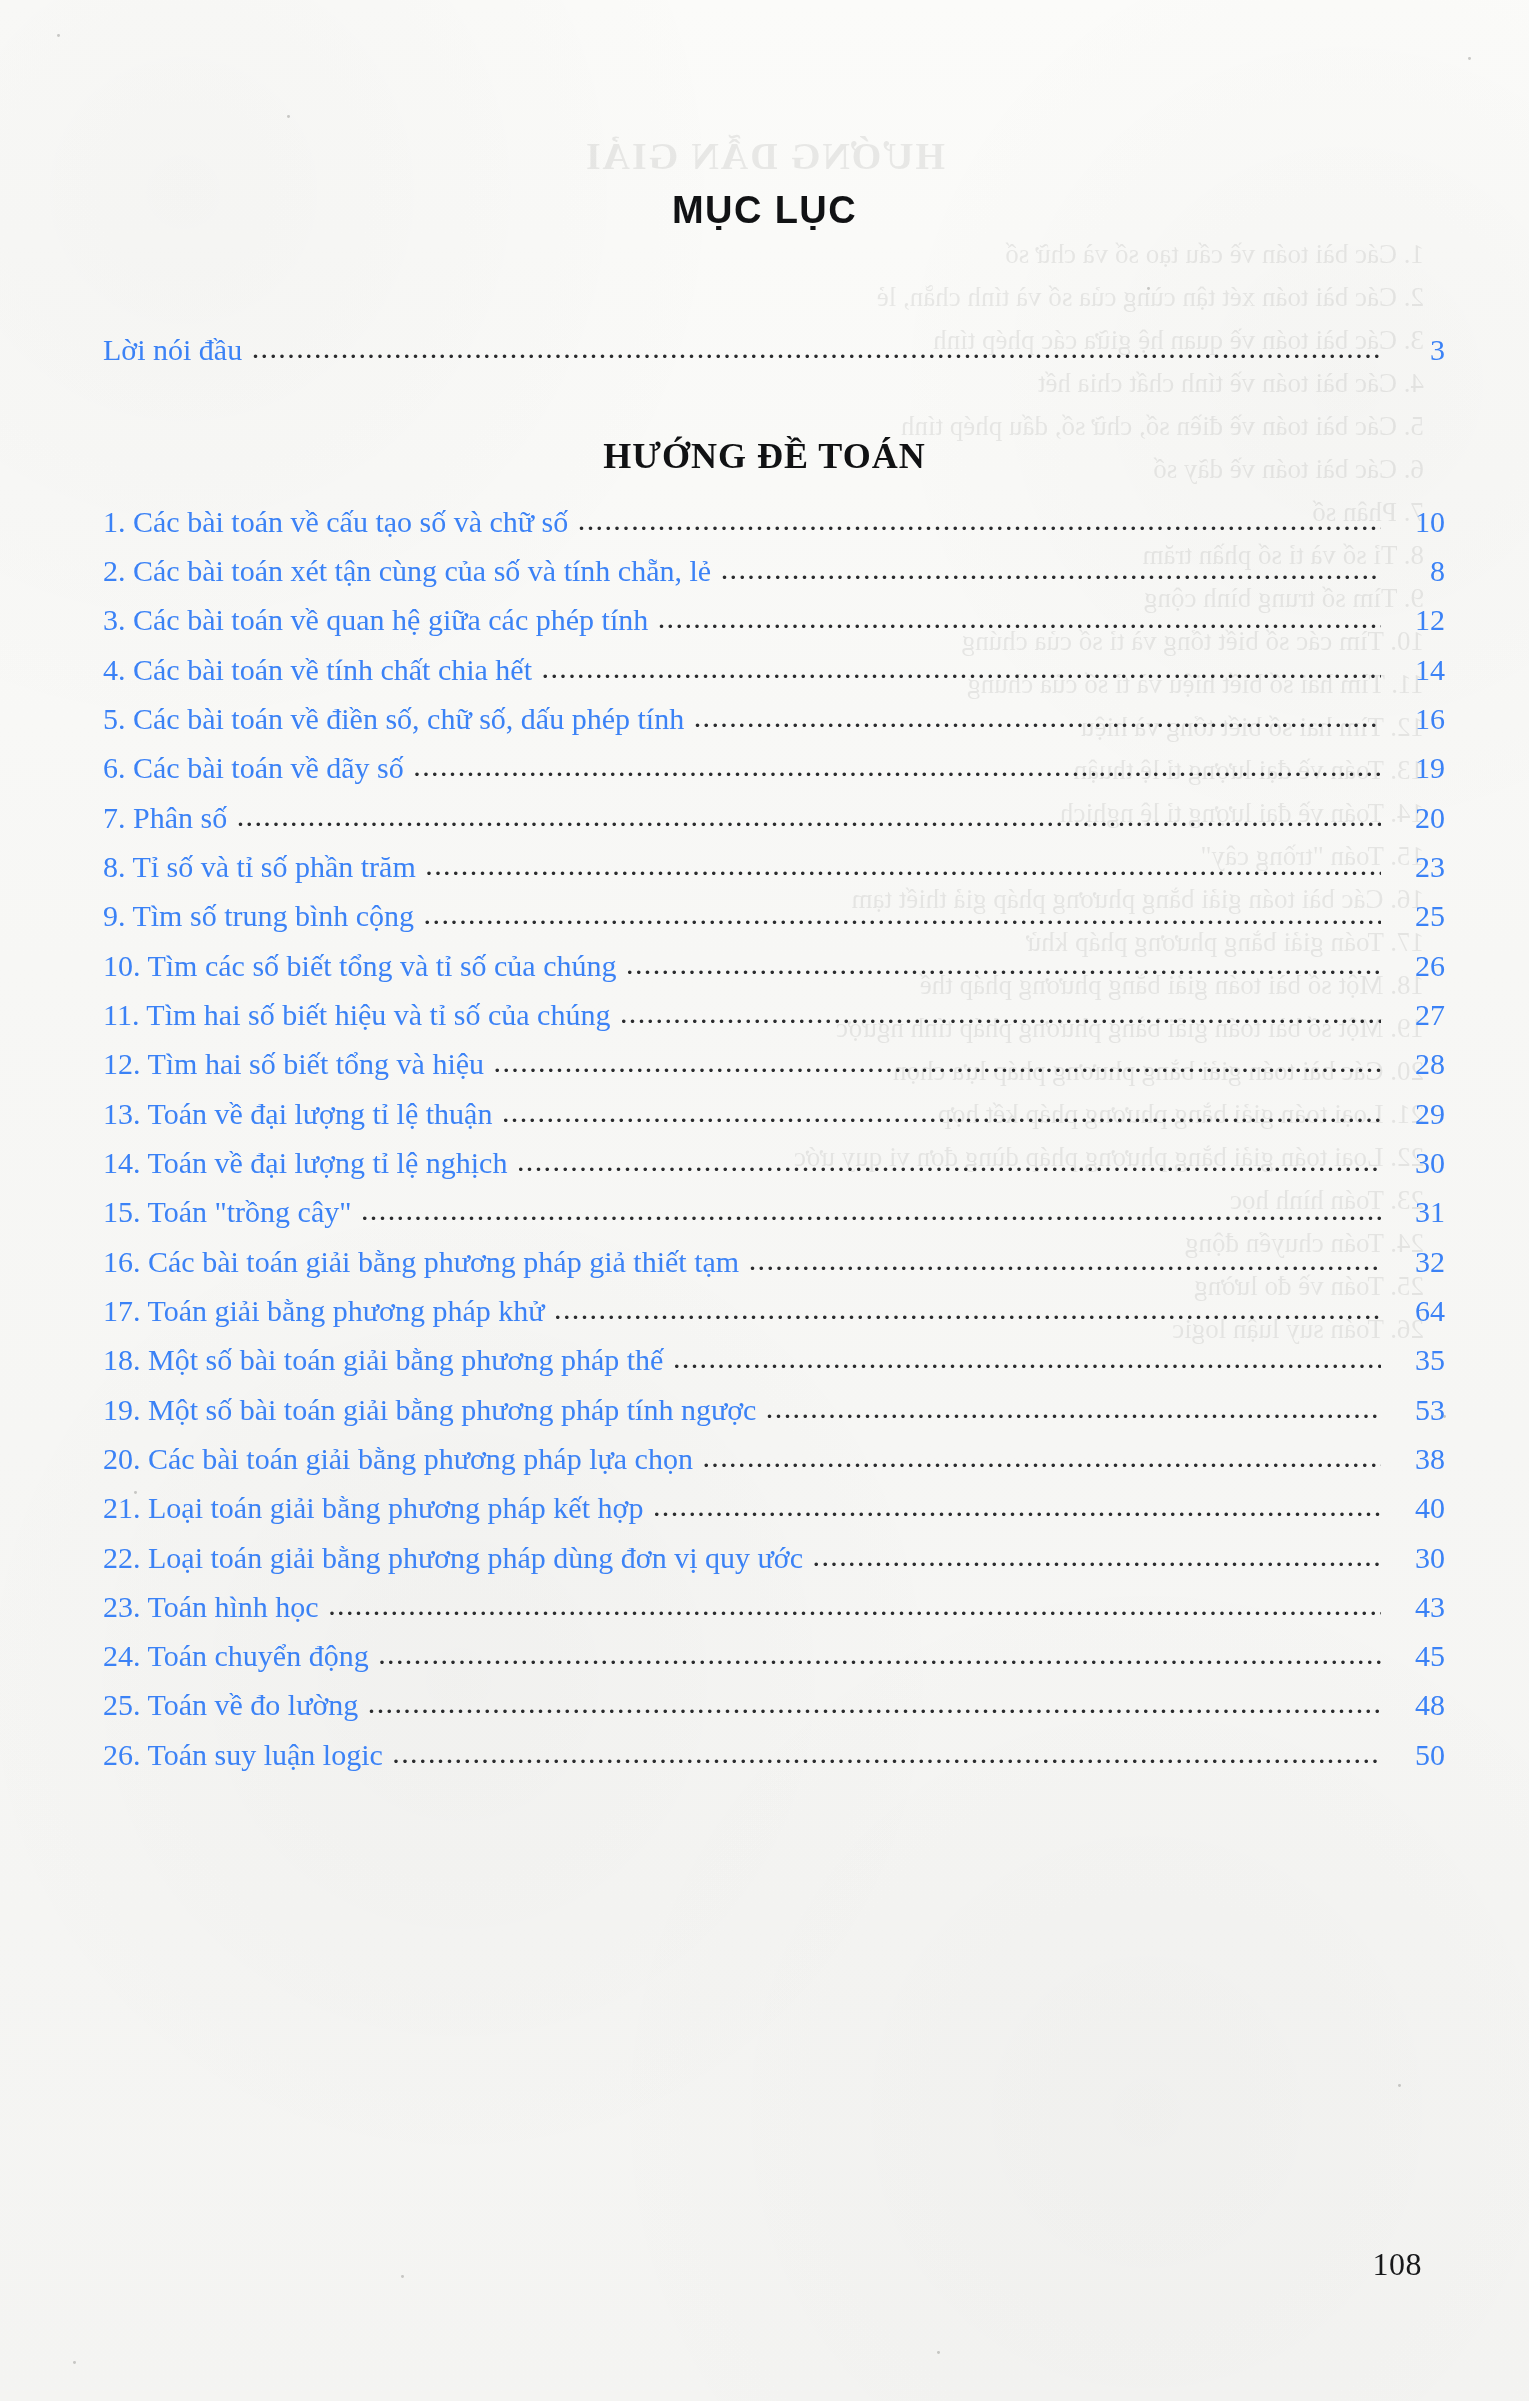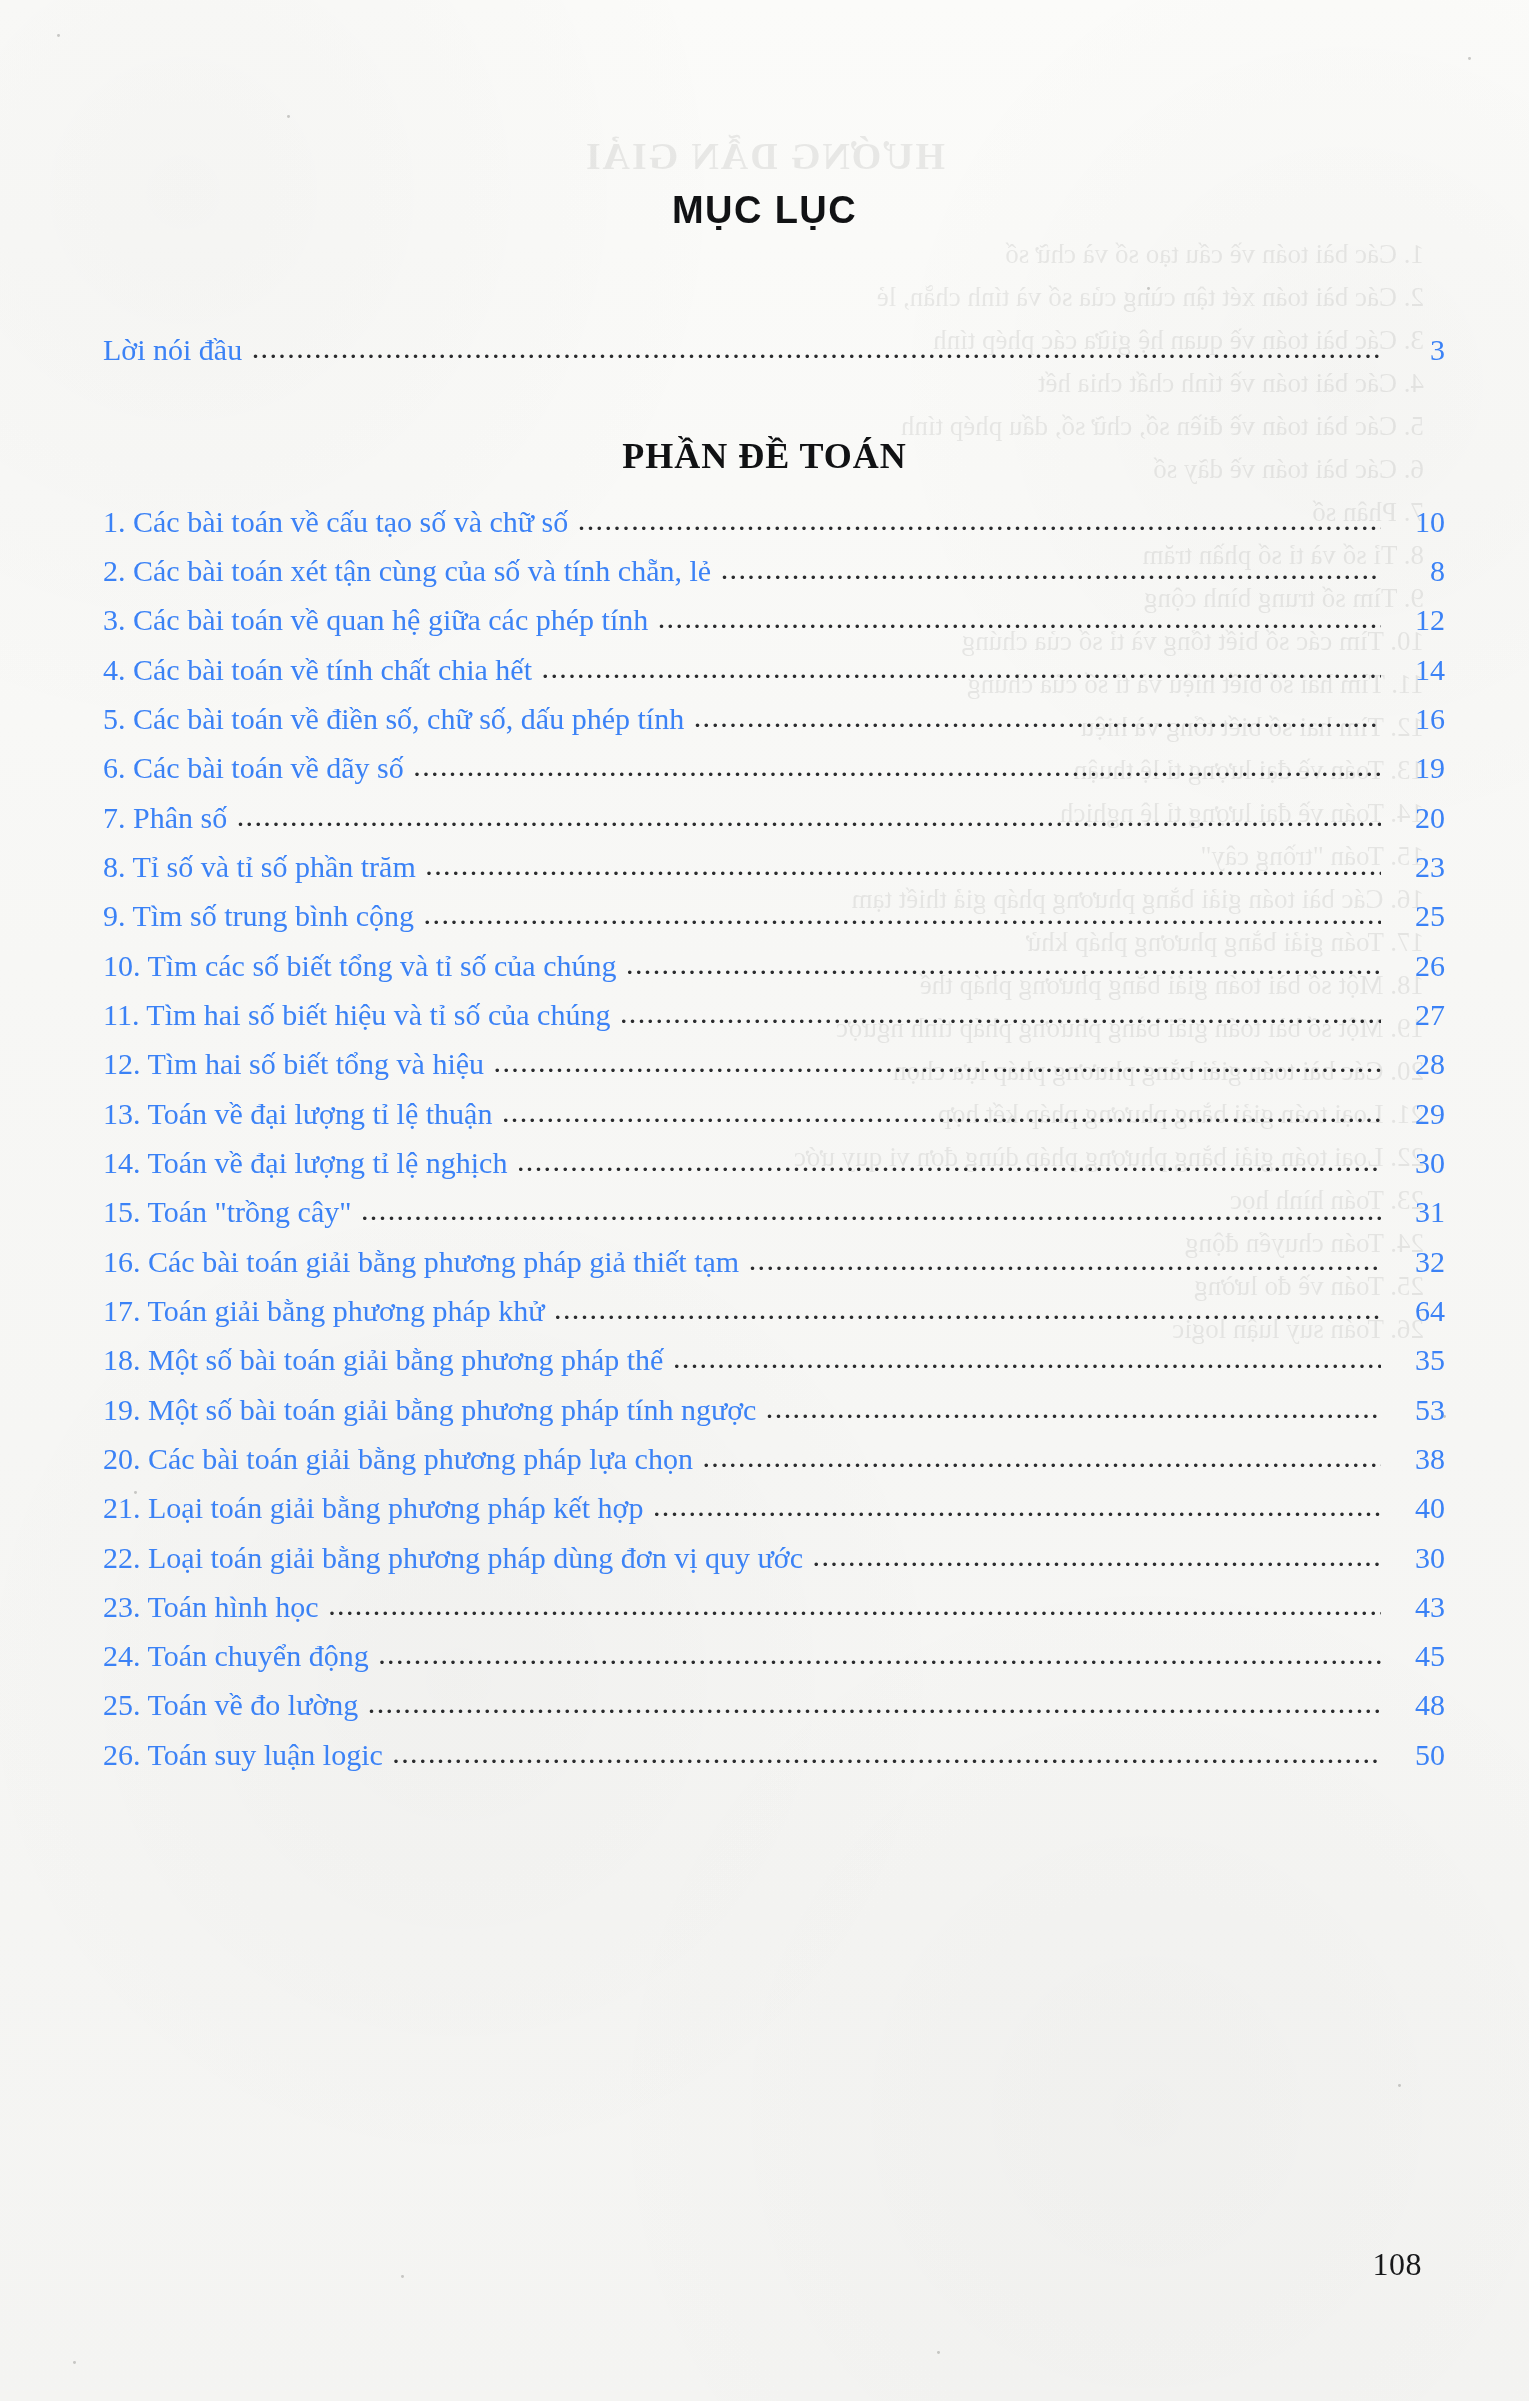--- a/index.html
+++ b/index.html
@@ -185,21 +185,21 @@
 <div class="content">
 
   <div class="toc-title">MỤC LỤC</div>
 
   <div class="entry" style="left:103px; top:333px; width:1342px;">
     <span class="lbl">Lời nói đầu</span>
     <span class="dots"></span>
     <span class="pg">3</span>
   </div>
 
-  <div class="section-head" style="top:435px;">PHẦN ĐỀ TOÁN</div>
+  <div class="section-head" style="top:435px;">HƯỚNG ĐỀ TOÁN</div>
 
   <div class="entries" id="entry-list">
       <div class="entry" style="top: 505px;">
         <span class="lbl">1. Các bài toán về cấu tạo số và chữ số</span>
         <span class="dots"></span>
         <span class="pg">10</span>
       </div>
       <div class="entry" style="top: 554px;">
         <span class="lbl">2. Các bài toán xét tận cùng của số và tính chẵn, lẻ</span>
         <span class="dots"></span>

